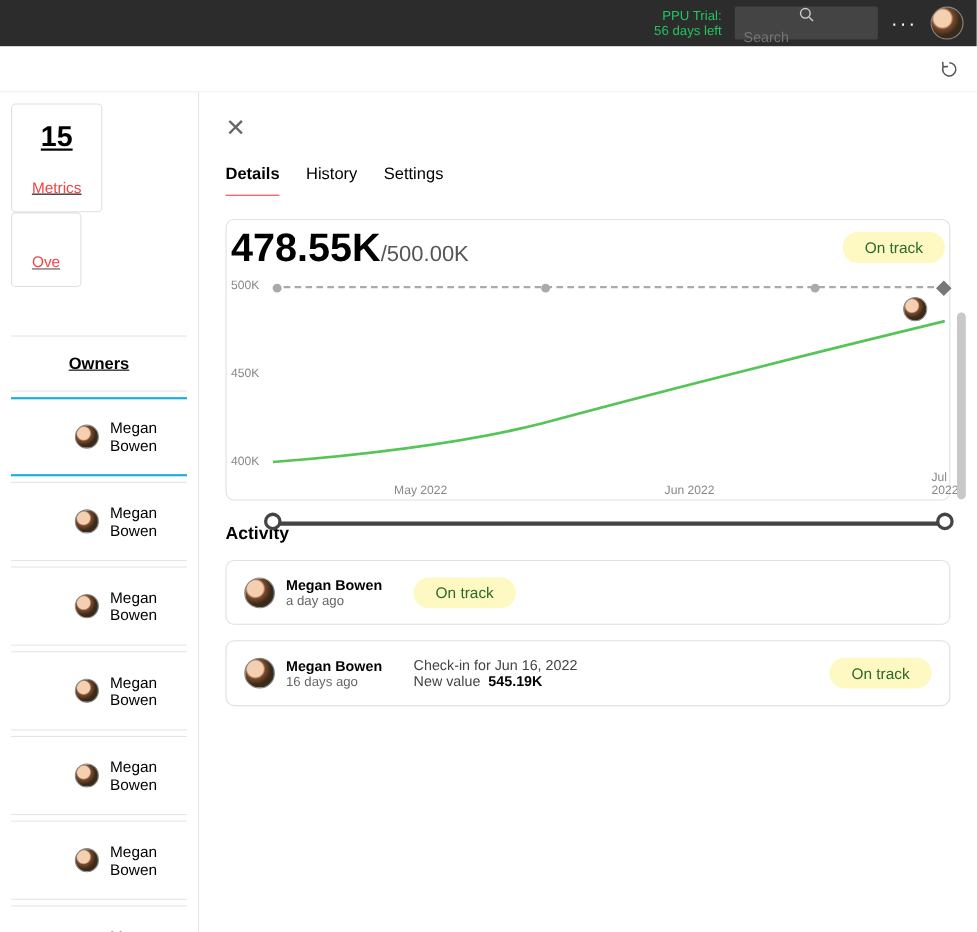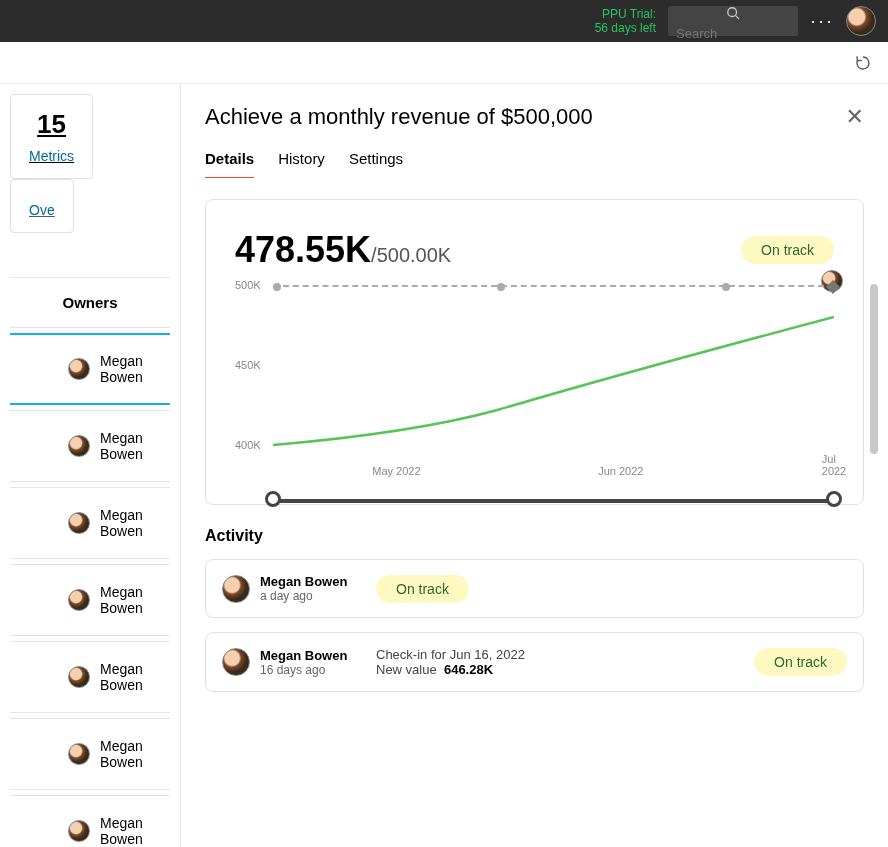--- a/index.html
+++ b/index.html
@@ -14,41 +14,41 @@
 .avatar { width: 30px; height: 30px; border-radius: 50%; background: radial-gradient(circle at 35% 35%, #f4d0b0 30%, #7a4a2a 38%, #3a2a1a 60%); border: 1px solid #888; }
 .avatar-sm { width: 22px; height: 22px; border-radius: 50%; background: radial-gradient(circle at 35% 35%, #f4d0b0 30%, #7a4a2a 38%, #3a2a1a 60%); border: 1px solid #888; flex-shrink: 0; }
 .avatar-md { width: 28px; height: 28px; border-radius: 50%; background: radial-gradient(circle at 35% 35%, #f4d0b0 30%, #7a4a2a 38%, #3a2a1a 60%); border: 1px solid #888; flex-shrink: 0; }
 
 .subbar { height: 42px; border-bottom: 1px solid #eee; display: flex; justify-content: flex-end; align-items: center; padding: 0 16px; }
 .refresh-icon { cursor: pointer; }
 
 .bg-area { position: absolute; top: 84px; left: 0; width: 180px; padding: 10px; }
 .card { border: 1px solid #e0e0e0; border-radius: 4px; padding: 14px 18px; text-align: center; display: inline-block; margin-right: 10px; text-decoration: underline; }
 .card .num { font-size: 26px; font-weight: 600; }
-.card .lbl { font-size: 14px; color: #0369a1; margin-top: 8px; }
+.card .lbl { font-size: 14px; color: #ef4444; margin-top: 22px; }
 .card.ov { color: #555; }
 
-.owners-hdr { margin-top: 44px; border-top: 1px solid #e5e5e5; border-bottom: 1px solid #e5e5e5; padding: 16px 0; text-align: center; font-size: 15px; font-weight: 600; }
+.owners-hdr { margin-top: 44px; border-top: 1px solid #e5e5e5; border-bottom: 1px solid #e5e5e5; padding: 16px 0; text-align: center; font-size: 15px; font-weight: 600; text-decoration: underline; }
 .owners-list { }
 .owner-row { border-top: 1px solid #e5e5e5; border-bottom: 1px solid #e5e5e5; height: 72px; display: flex; align-items: center; gap: 10px; padding-left: 58px; font-size: 14px; margin-top: 5px; }
 .owner-row.active { border-top: 2px solid #1aaee5; border-bottom: 2px solid #1aaee5; }
 
 .panel { position: absolute; top: 84px; left: 180px; right: 0; bottom: 0; background: #fff; border-left: 1px solid #e5e5e5; padding: 20px 24px 0 24px; overflow: hidden; }
 .panel-scroll { position: absolute; top: 200px; right: 6px; width: 12px; height: 520px; display: flex; align-items: flex-start; }
 .scroll-thumb { width: 8px; height: 170px; background: #c8c8c8; border-radius: 4px; }
 
 .panel-hdr { display: flex; align-items: center; justify-content: space-between; }
 .panel-title { font-size: 22px; }
 .close-x { font-size: 22px; cursor: pointer; color: #666; font-weight: 300; }
 
 .tabs { display: flex; gap: 24px; margin-top: 20px; border-bottom: 1px solid transparent; }
 .tab { font-size: 15px; padding-bottom: 10px; cursor: pointer; }
 .tab.active { font-weight: 600; border-bottom: 1px solid #ef4444; }
 
-.chart-card { border: 1px solid #e0e0e0; border-radius: 8px; margin-top: 20px; padding: 29px; position: relative; }
+.chart-card { border: 1px solid #e0e0e0; border-radius: 8px; margin-top: 20px; padding: 4px; position: relative; }
 .value-row { display: flex; align-items: center; justify-content: space-between; }
 .big-val { font-size: 36px; font-weight: 600; }
 .big-val .tgt { font-size: 20px; font-weight: 400; color: #555; }
 .status-pill { background: #fef9c3; color: #2a6a2a; padding: 6px 20px; border-radius: 16px; font-size: 14px; }
 .owner-av { position: absolute; top: 70px; right: 20px; }
 
 .legend { margin-top: 44px; display: flex; gap: 20px; align-items: center; font-size: 14px; color: #555; }
 .lg-box { width: 12px; height: 12px; background: #56c456; display: inline-block; vertical-align: middle; margin-right: 4px; }
 .lg-dot { width: 12px; height: 12px; background: #888; border-radius: 50%; display: inline-block; vertical-align: middle; margin-right: 4px; }
 .lg-diamond { width: 10px; height: 10px; background: #888; display: inline-block; transform: rotate(45deg); vertical-align: middle; margin-right: 6px; }
@@ -139,21 +139,20 @@
       </div>
       <div class="owner-row">
         <div class="avatar-sm"></div>
         <span>Megan Bowen</span>
       </div>
     </div>
 </div>
 
 <div class="panel">
   <div class="panel-hdr">
-    <div class="panel-title">Achieve a monthly revenue of $500,000</div>
     <div class="close-x">✕</div>
   </div>
   <div class="tabs">
     <div class="tab active">Details</div>
     <div class="tab">History</div>
     <div class="tab">Settings</div>
   </div>
 
   <div class="chart-card">
     <div class="value-row">
@@ -208,21 +207,21 @@
       <div class="act-card">
         <div class="act-user">
           <div class="avatar-md"></div>
           <div class="u">
             <div class="nm">Megan Bowen</div>
             <div class="tm">16 days ago</div>
           </div>
         </div>
         <div class="act-body">
           <div>Check-in for Jun 16, 2022</div>
-          <div class="nv">New value &nbsp;<b>646.28K</b></div>
+          <div class="nv">New value &nbsp;<b>545.19K</b></div>
         </div>
         <div class="status-pill">On track</div>
       </div>
     </div>
 
   <div class="panel-scroll">
       <div class="scroll-thumb"></div>
     </div>
 </div>
 

